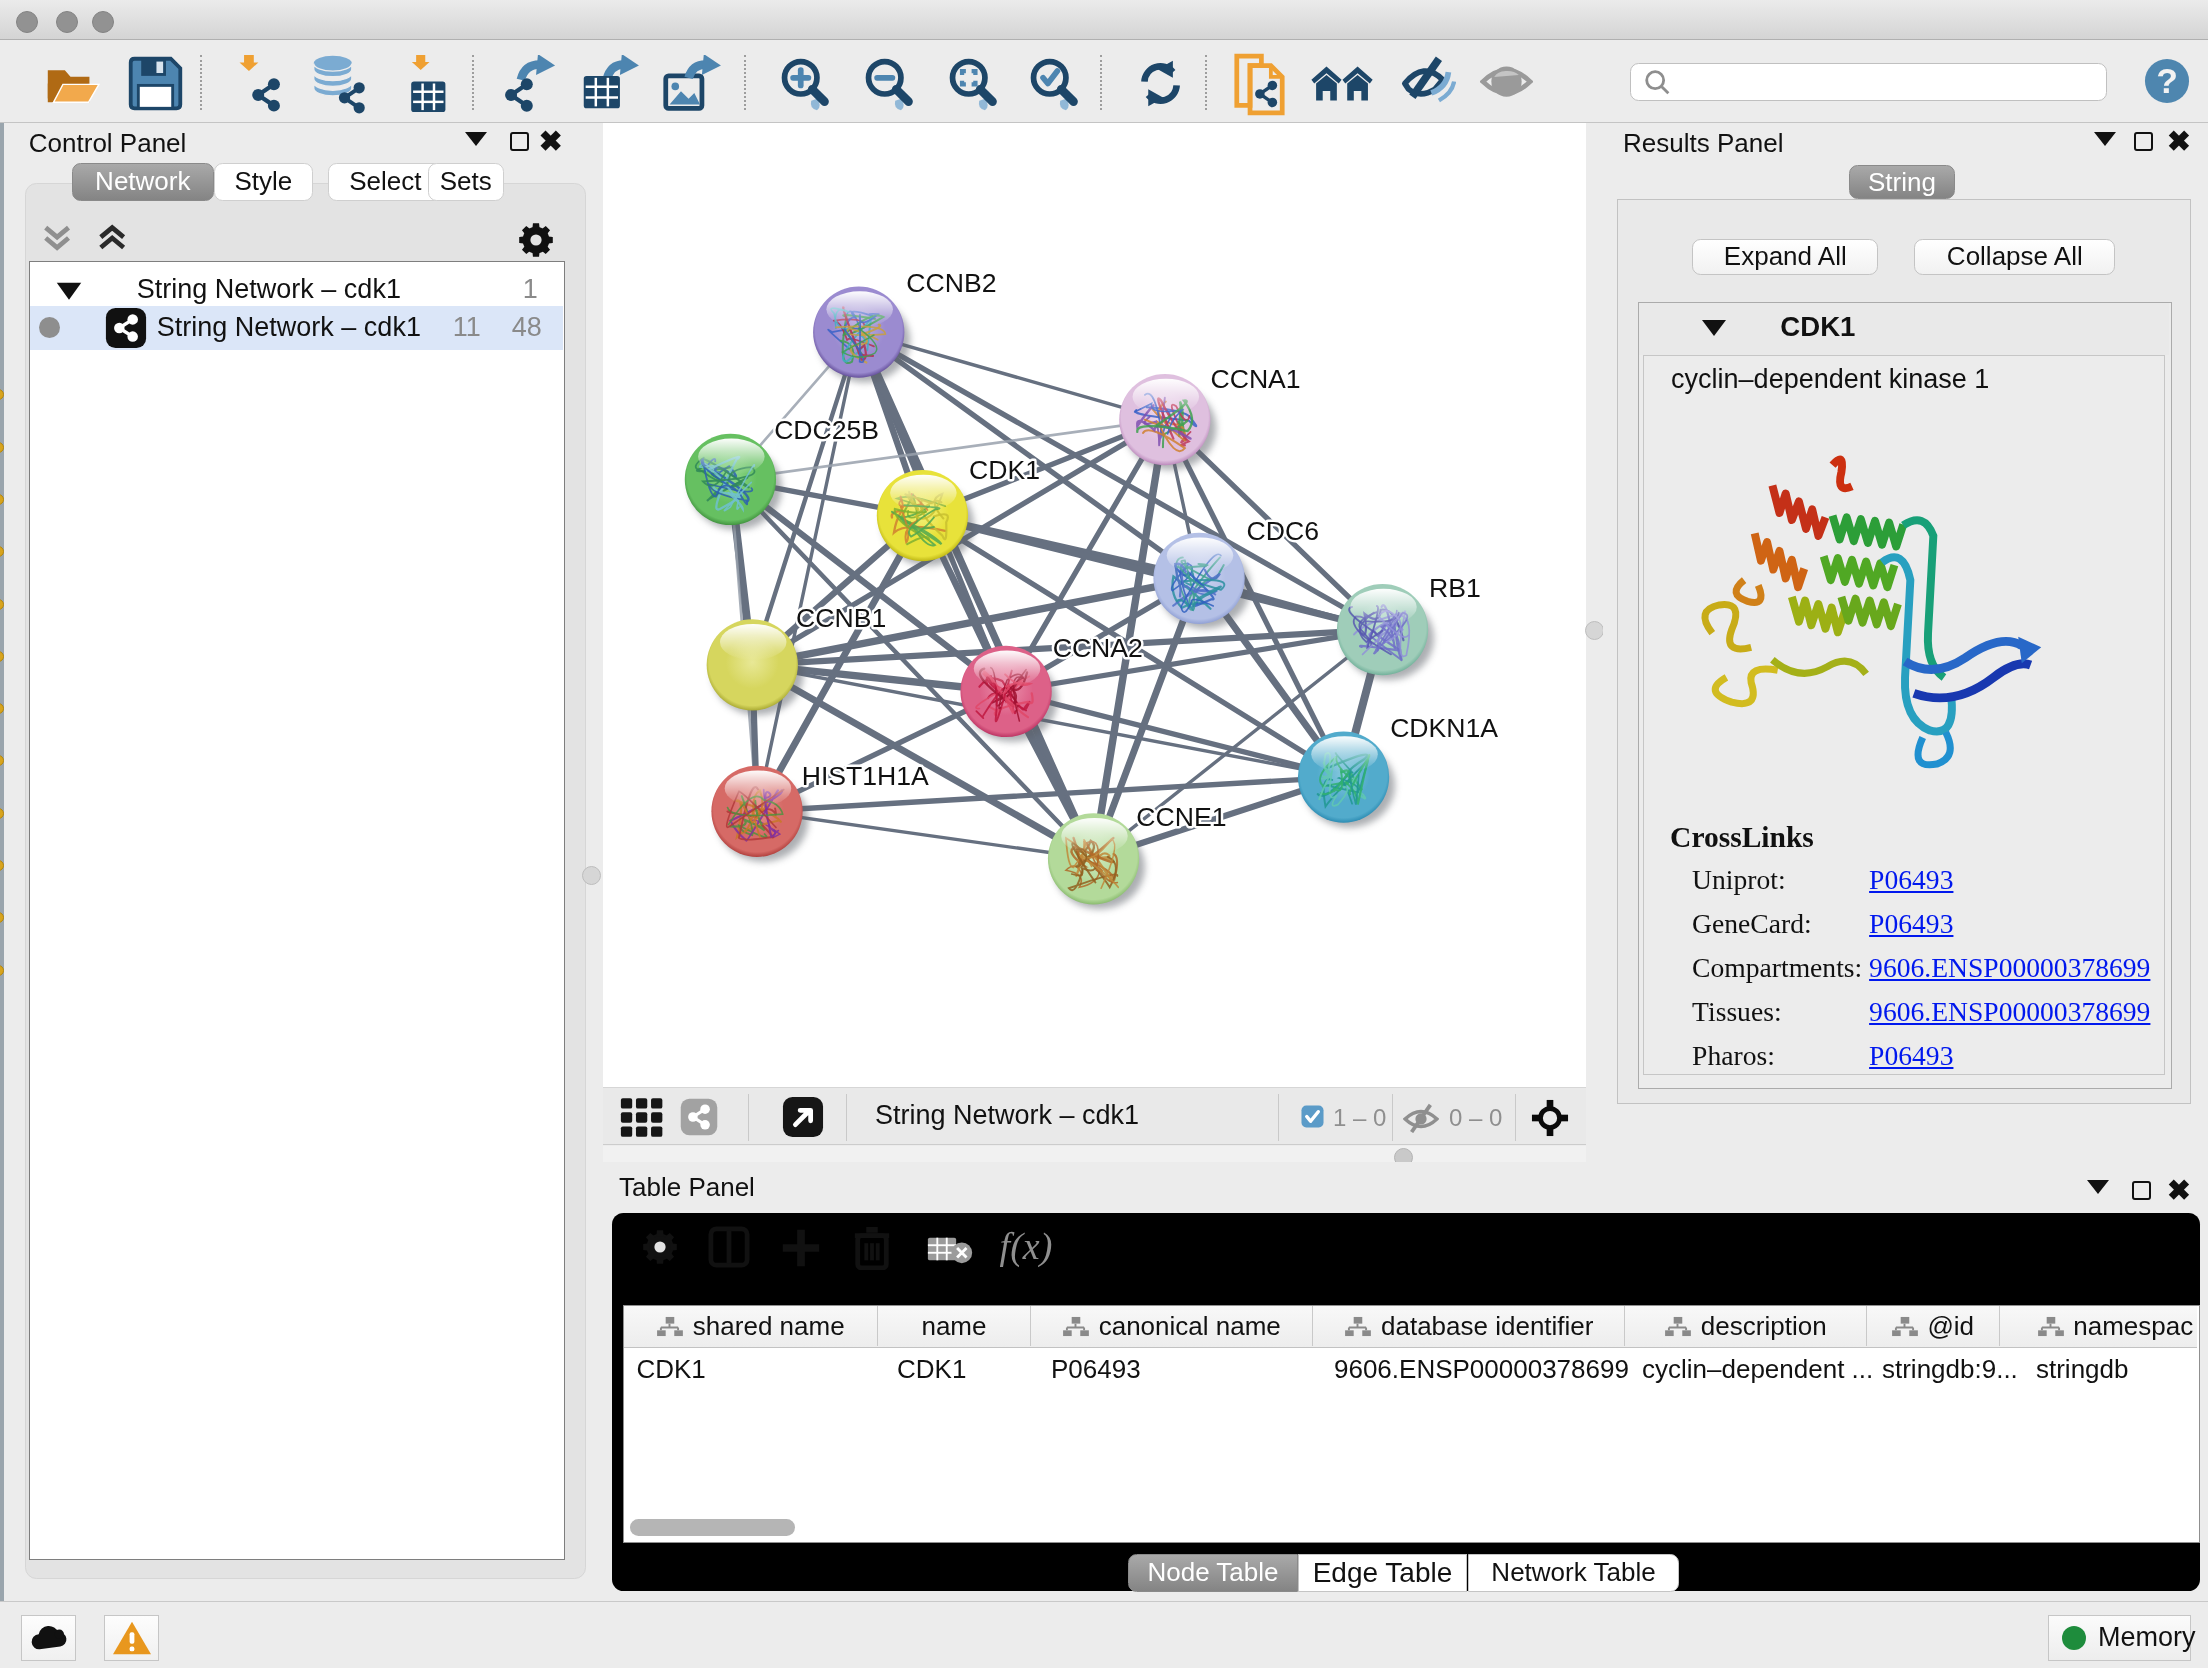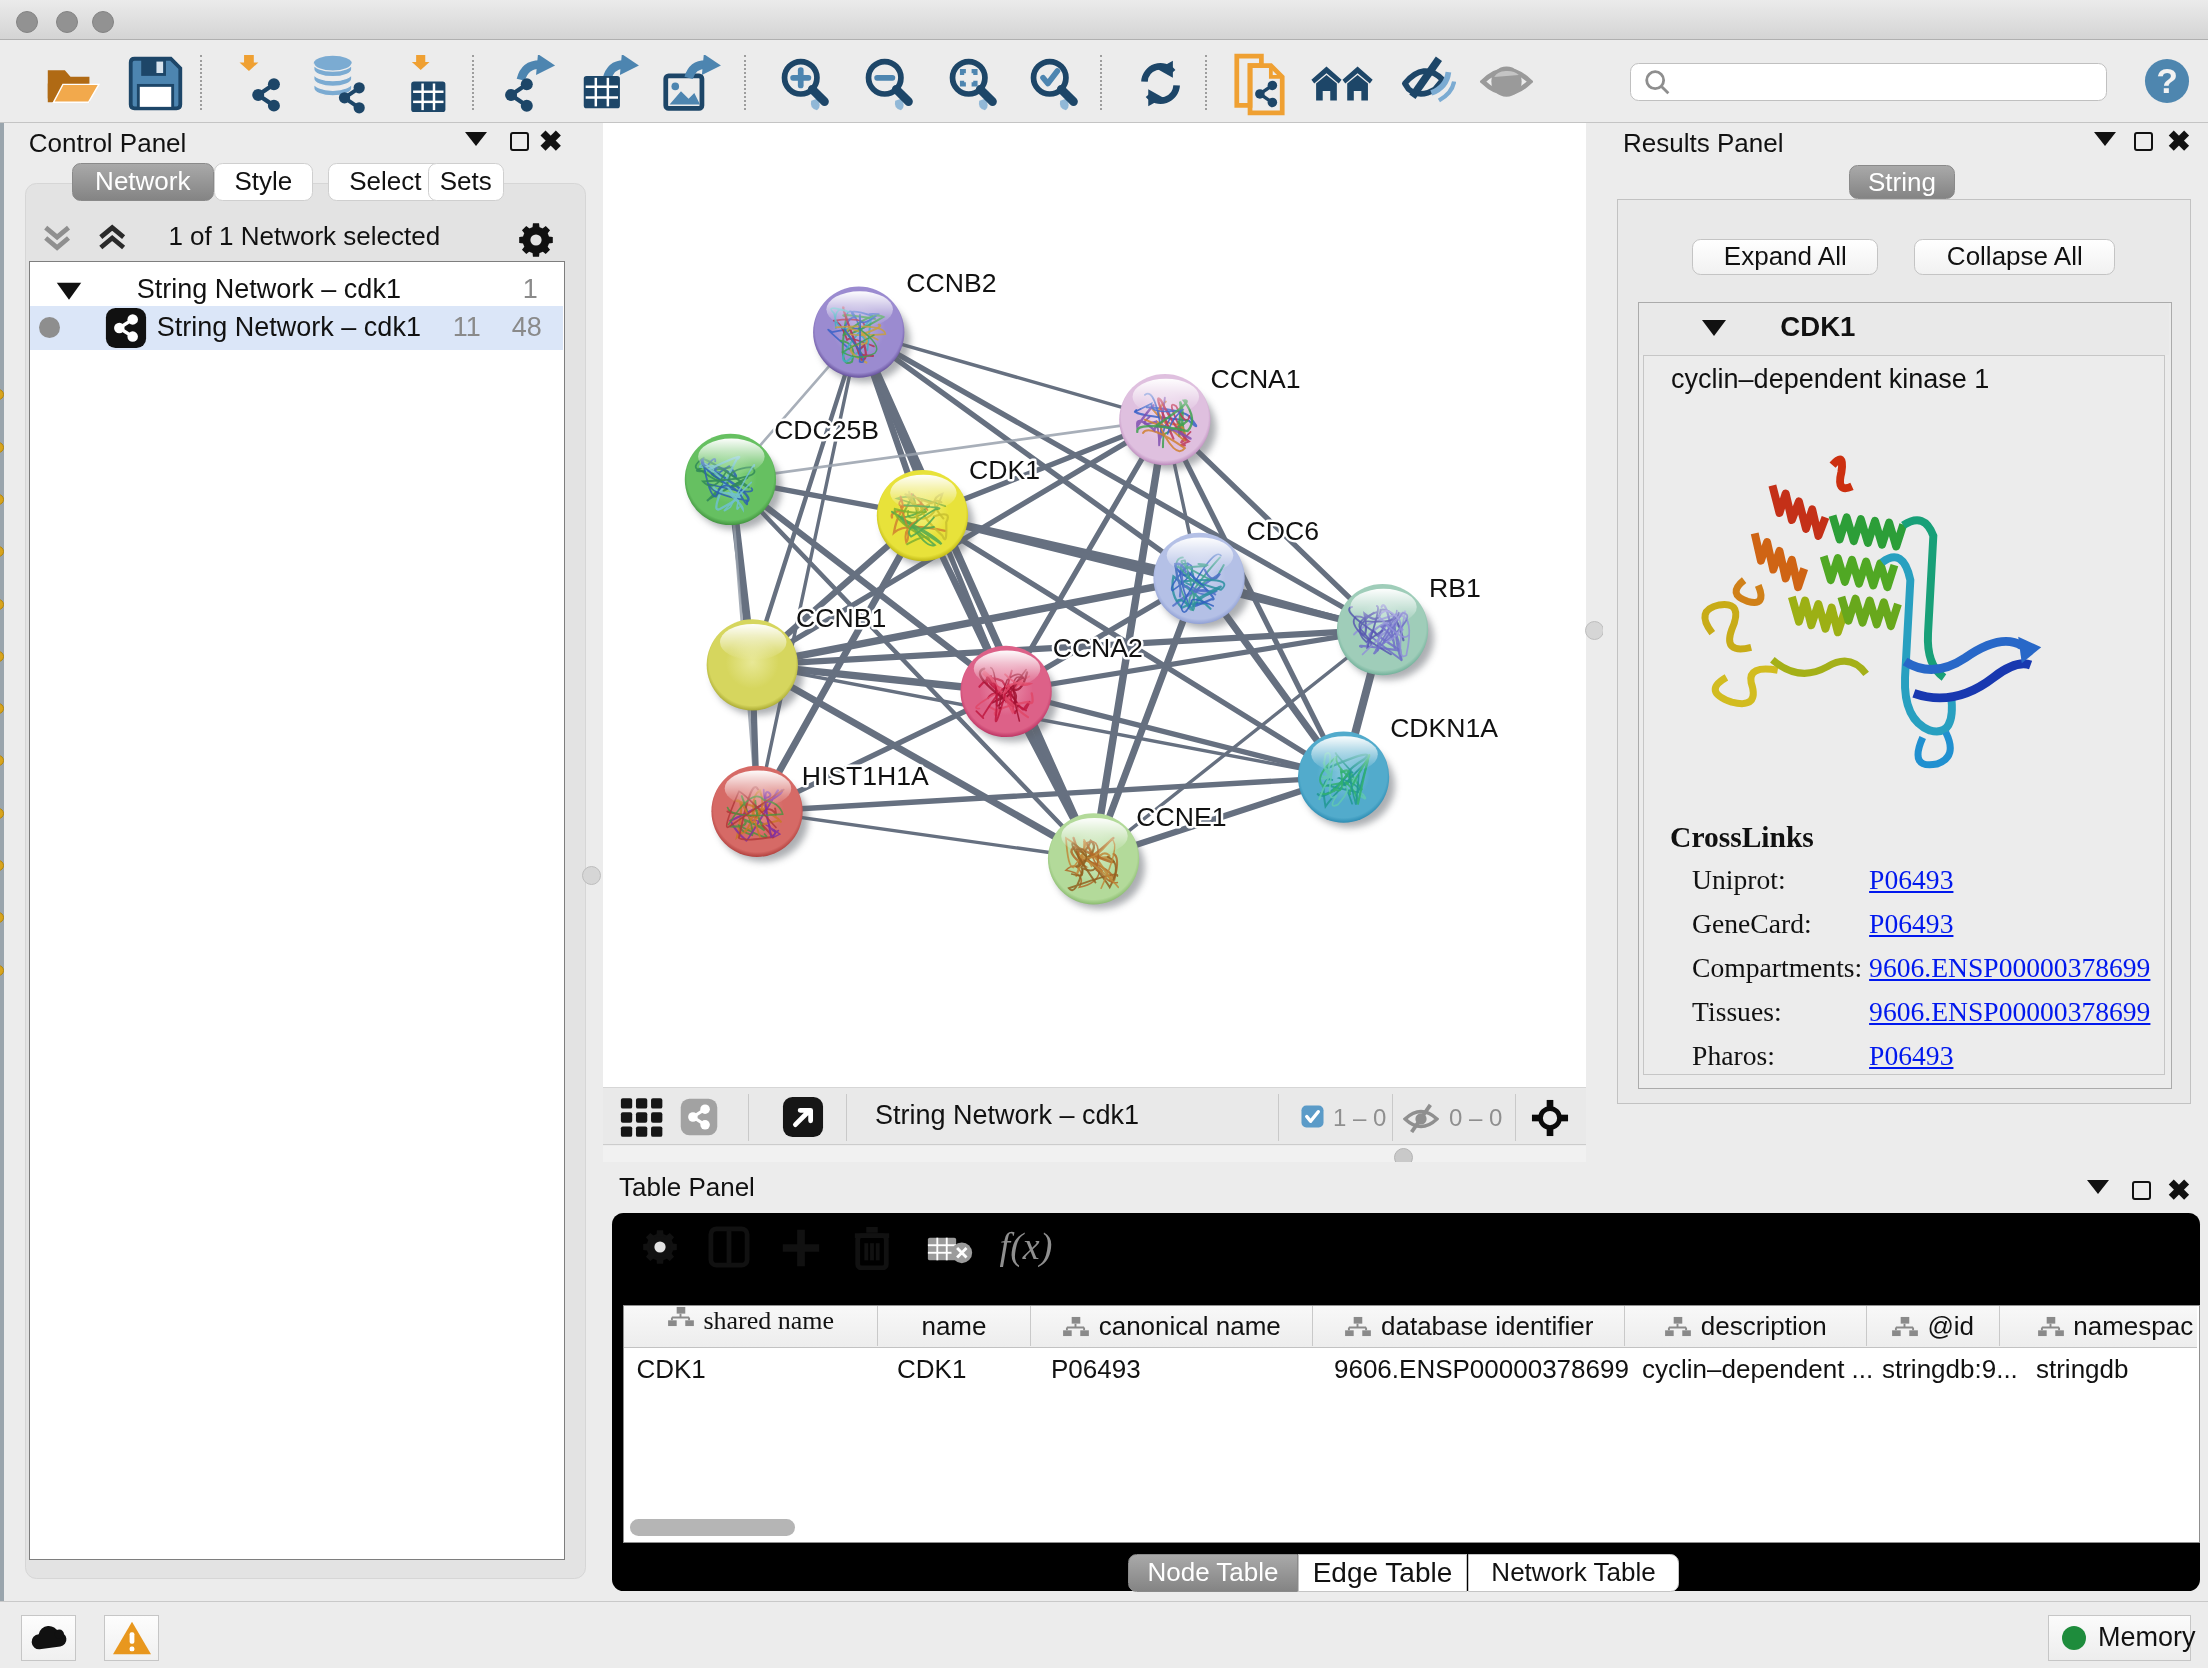--- a/index.html
+++ b/index.html
@@ -245,21 +245,20 @@
       <g fill="none" stroke="#8f8f8f" stroke-width="5">
           <path d="M6 8 L18 18 L30 8"></path>
           <path d="M6 18 L18 28 L30 8" visibility="hidden"></path>
           <path d="M6 19 L18 29 L30 19"></path>
         </g>
       <g fill="none" stroke="#2a2a2a" stroke-width="5">
           <path d="M64 18 L76 8 L88 18"></path>
           <path d="M64 29 L76 19 L88 29"></path>
         </g>
     </svg>
-    <div style="position:absolute;left:0;width:544px;text-align:center;top:3.8px;">1 of 1 Network selected</div>
     <svg width="42" height="42" viewBox="0 0 44 44" style="position:absolute;left:483px;top:1.9px">
         <circle cx="22" cy="22" r="14" fill="#111"></circle>
         <path d="M32.8 18.1 L39.6 18.8 L39.6 25.2 L32.8 25.9 Z M32.4 26.8 L36.7 32.2 L32.2 36.7 L26.8 32.4 Z M25.9 32.8 L25.2 39.6 L18.8 39.6 L18.1 32.8 Z M17.2 32.4 L11.8 36.7 L7.3 32.2 L11.6 26.8 Z M11.2 25.9 L4.4 25.2 L4.4 18.8 L11.2 18.1 Z M11.6 17.2 L7.3 11.8 L11.8 7.3 L17.2 11.6 Z M18.1 11.2 L18.8 4.4 L25.2 4.4 L25.9 11.2 Z M26.8 11.6 L32.2 7.3 L36.7 11.8 L32.4 17.2 Z" fill="#111"></path>
         <circle cx="22" cy="22" r="5.88" fill="#e3e3e3"></circle>
       </svg>
   </div>
   <div id="cp_tree" class="abs">
     <div class="trow" style="top:7.6px;">
       <svg width="32" height="28.5" viewBox="0 0 34 30" style="position:absolute;left:23px;top:7.6px">
           <path d="M4 6 L30 6 L17 24 Z" fill="#111"></path>
@@ -807,21 +806,21 @@
         <line x1="2" y1="14" x2="32" y2="14" stroke="#fff" stroke-width="2"></line>
         <line x1="2" y1="22" x2="32" y2="22" stroke="#fff" stroke-width="2"></line>
         <line x1="12" y1="6" x2="12" y2="30" stroke="#fff" stroke-width="2"></line>
         <line x1="22" y1="6" x2="22" y2="30" stroke="#fff" stroke-width="2"></line>
         <circle cx="38" cy="22" r="11" fill="#9b9b9b"></circle>
         <path d="M33 17 L43 27 M43 17 L33 27" stroke="#fff" stroke-width="3"></path>
       </svg>
 <div style="position:absolute;left:388px;top:11.4px;font-family:'Liberation Serif',serif;font-style:italic;font-size:38px;color:#8f8f8f;">f(x)</div>
     <div class="abs" style="left:11.4px;top:92px;width:1577px;height:238px;background:#ffffff;border:1.9px solid #8f8f8f;">
       <div class="abs" style="left:0;top:0;width:1573px;height:42px;background:linear-gradient(#f8f8f8,#ededed);border-bottom:1.9px solid #c2c2c2;font-size:26px;color:#111;">
-        <div style="position:absolute;left:0px;top:0;width:254px;height:40px;border-right:1.9px solid #c9c9c9;display:flex;justify-content:center;font-family:Liberation Serif, serif;">
+        <div style="position:absolute;left:0px;top:0;width:254px;height:40px;border-right:1.9px solid #c9c9c9;display:flex;align-items:center;justify-content:center;">
             <svg width="27" height="21" viewBox="0 0 28 22" style="margin-right:9.5px;flex:none">
               <rect x="10" y="1" width="9" height="7" fill="#8a8a8a"></rect>
               <path d="M14 8 v4 M5 12 h18 M5 12 v3 M23 12 v3" stroke="#8a8a8a" stroke-width="2" fill="none"></path>
               <rect x="1" y="15" width="9" height="6" fill="#8a8a8a"></rect>
               <rect x="19" y="15" width="9" height="6" fill="#8a8a8a"></rect>
             </svg>
             <span>shared name</span>
           </div>
 <div style="position:absolute;left:254px;top:0;width:153px;height:40px;border-right:1.9px solid #c9c9c9;display:flex;align-items:center;justify-content:center;">
             <span>name</span>

